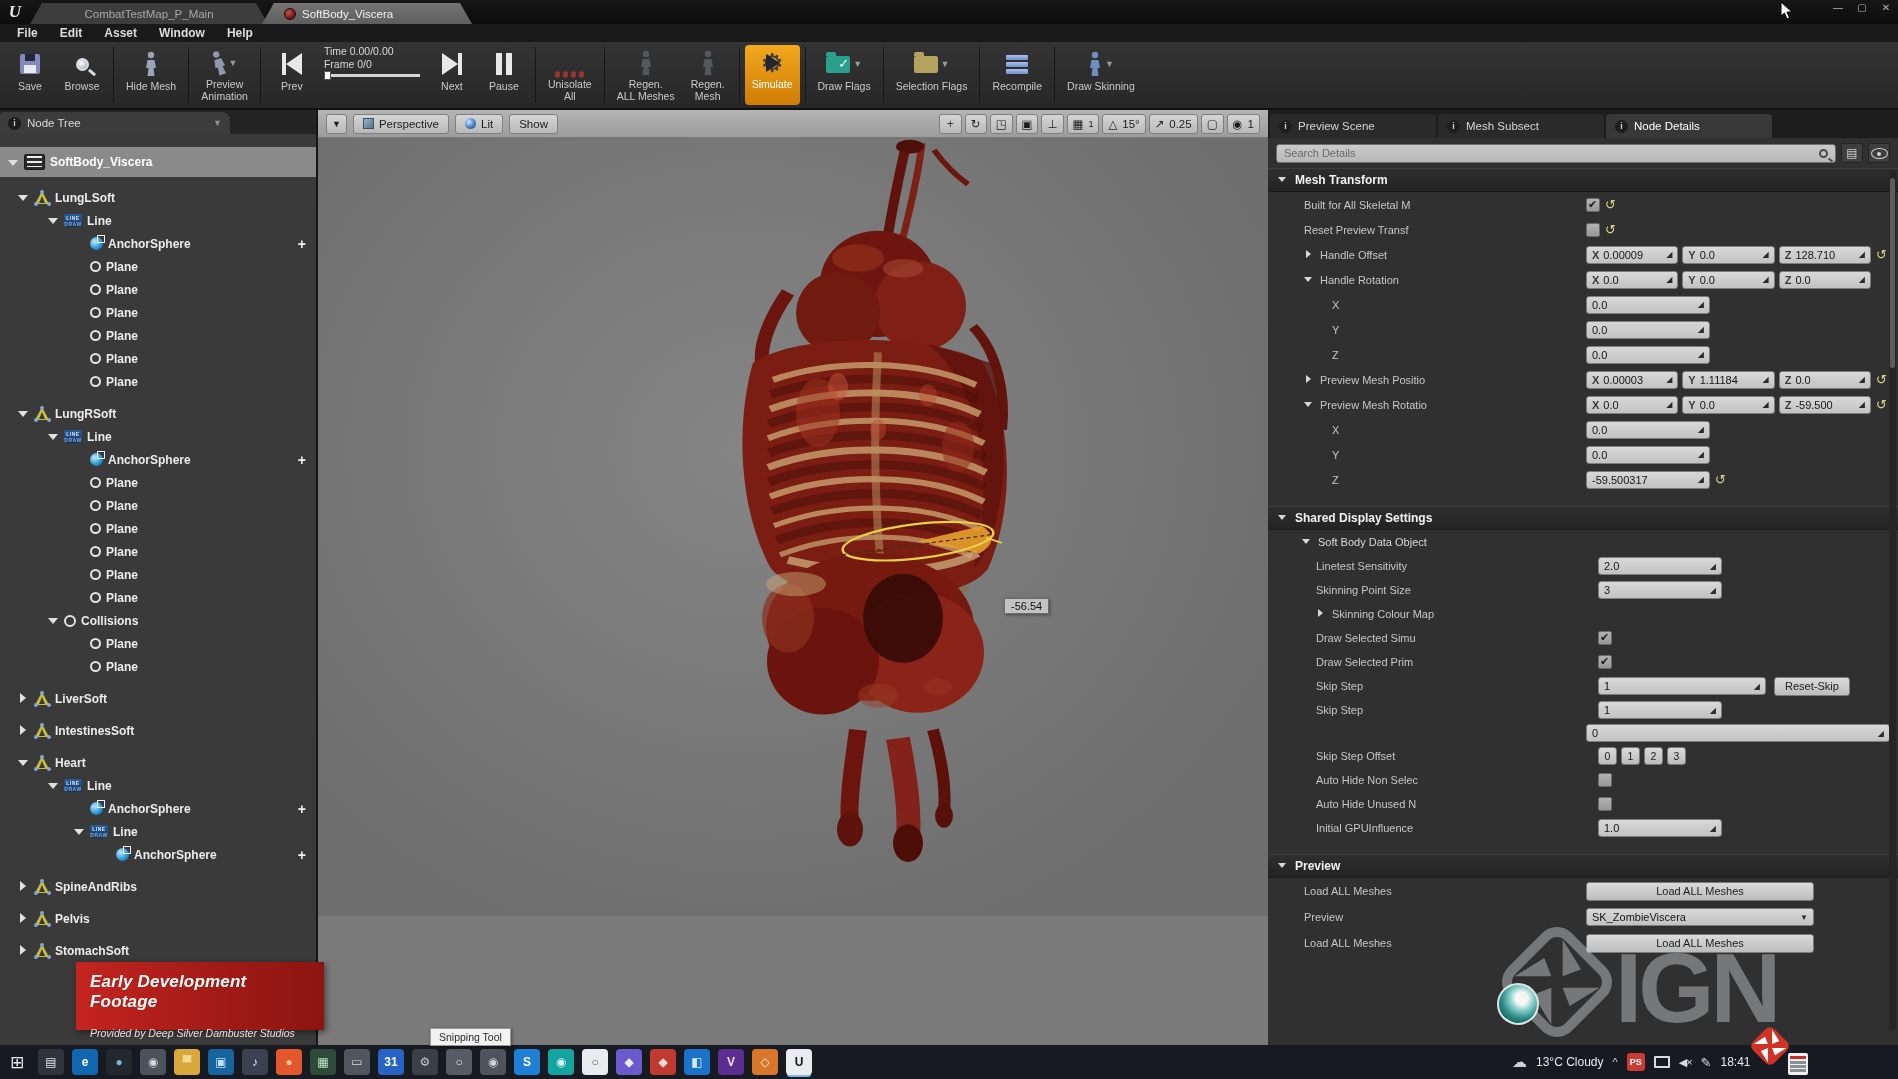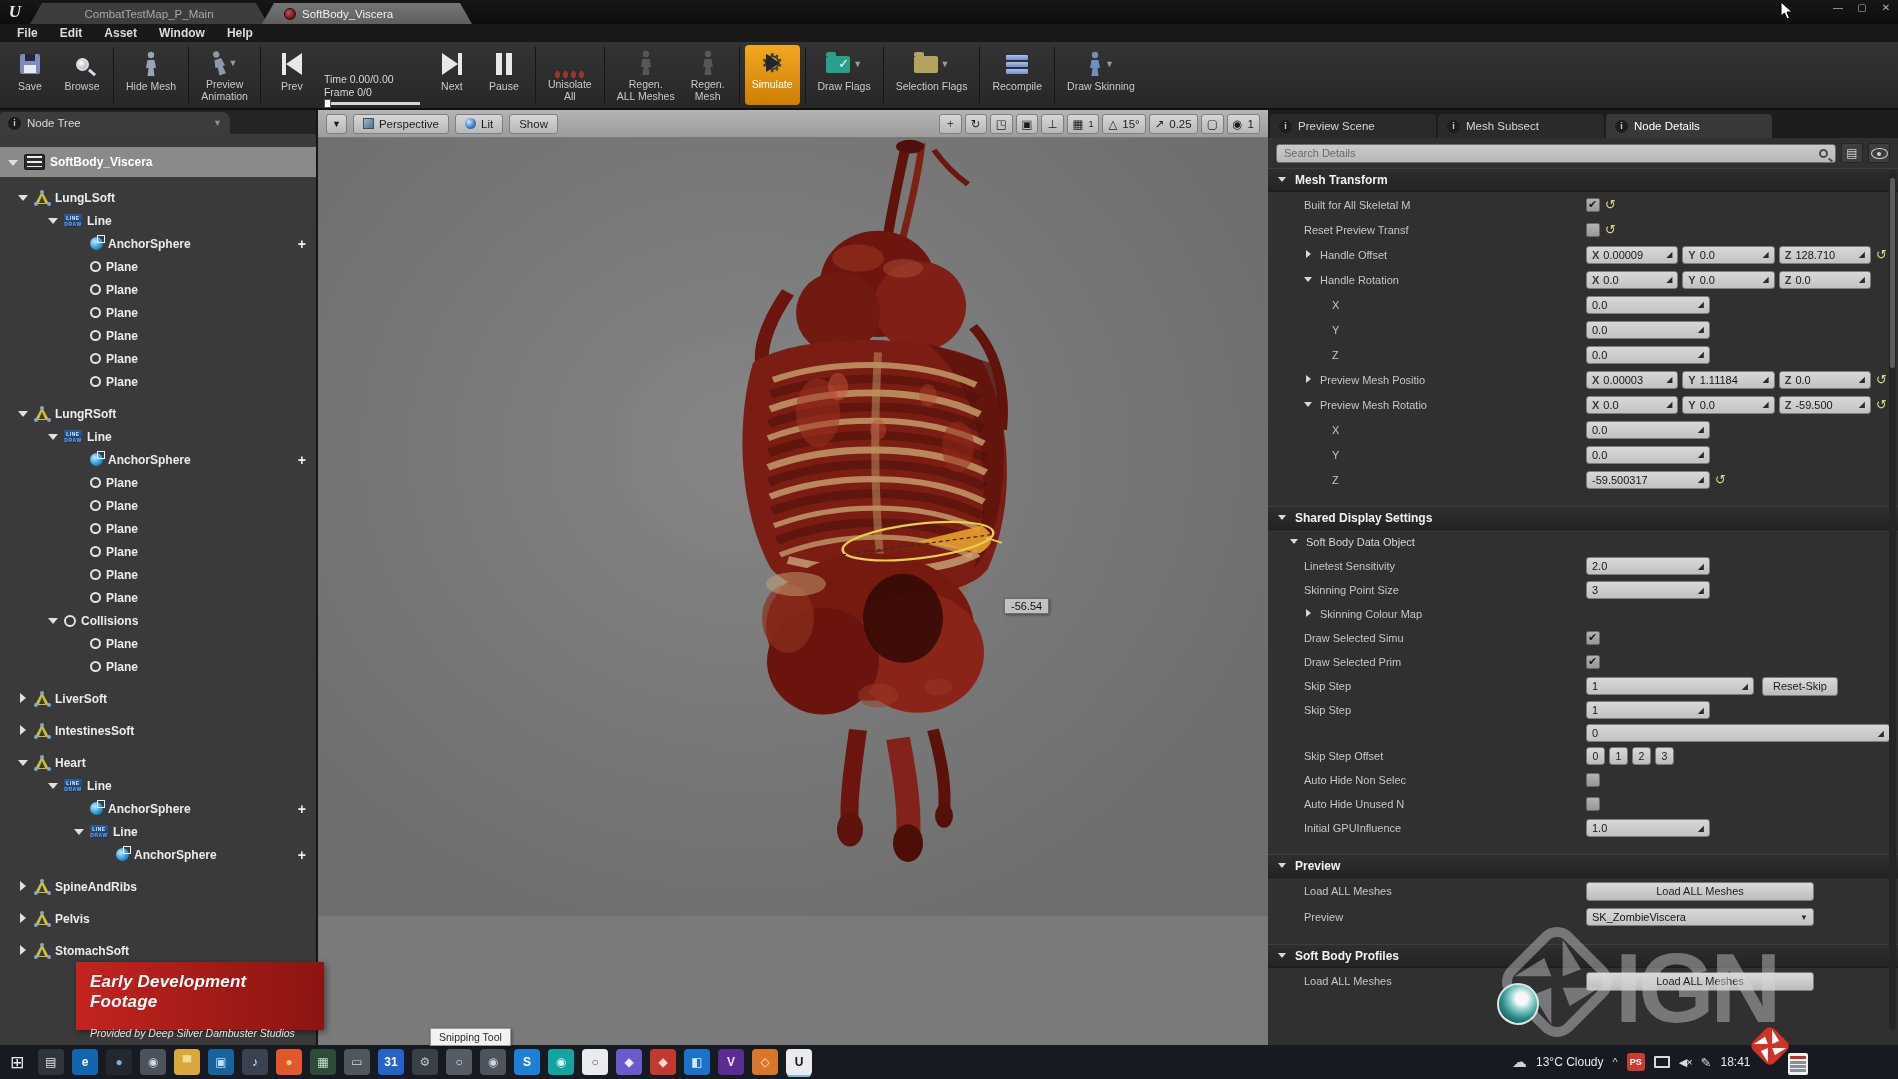--- a/index.html
+++ b/index.html
@@ -34,21 +34,21 @@
   .ico-floppy { width:20px; height:20px; background:#8289bd; border-radius:2px; position:relative; }
   .ico-floppy::before { content:""; position:absolute; left:5px; top:0; width:10px; height:7px; background:#23263c; }
   .ico-floppy::after { content:""; position:absolute; left:4px; bottom:1px; width:12px; height:8px; background:#e8eaf2; }
   .ico-mag { width:13px; height:13px; border:2.5px solid #d8dce4; border-radius:50%; position:relative; background:radial-gradient(circle at 35% 35%, #fff, #9aa0ae); }
   .ico-mag::after { content:""; position:absolute; left:10px; top:11px; width:8px; height:3px; background:#d8dce4; transform:rotate(40deg); }
   .tri-l { width:0; height:0; border-top:11px solid transparent; border-bottom:11px solid transparent; border-right:16px solid #e8e8e8; }
   .tri-r { width:0; height:0; border-top:11px solid transparent; border-bottom:11px solid transparent; border-left:16px solid #e8e8e8; }
   .bar { width:4px; height:22px; background:#e8e8e8; }
   .ico-pause { display:flex; gap:4px; }
   .ico-pause i { display:block; width:6px; height:22px; background:#e8e8e8; }
-  .timebox { display:flex; flex-direction:column; justify-content:flex-end; padding:0 6px; min-width:104px; }
+  .timebox { display:flex; flex-direction:column; justify-content:flex-start; padding:0 6px; min-width:104px; }
   .timebox .tline { font-size:10.5px; color:#d8d8d8; line-height:13px; }
   .slider { margin-top:3px; width:96px; height:3px; background:#d6d6d6; position:relative; }
   .slider .knob { position:absolute; left:0; top:-3px; width:7px; height:9px; background:#fff; border:1px solid #555; }
   .ico-dots { display:flex; gap:3px; align-items:flex-end; }
   .ico-dots i { width:5px; height:7px; border-radius:50%; background:#9c3434; }
   .ico-folder { width:24px; height:17px; border-radius:2px; position:relative; }
   .ico-folder::before { content:""; position:absolute; left:0; top:-4px; width:10px; height:4px; border-radius:2px 2px 0 0; background:inherit; }
   .f-green { background:#2aa08c; }
   .f-tan { background:#b3a35e; }
   .ico-folder .chk { position:absolute; right:1px; top:0; color:#f2fff9; font-size:13px; font-weight:bold; }
@@ -117,21 +117,21 @@
   .mag2::after { content:""; position:absolute; left:7px; top:8px; width:5px; height:2px; background:#4c4c4c; transform:rotate(40deg); }
   .sqbtn { width:22px; height:20px; background:#3e3e3e; border:1px solid #242424; border-radius:2px; color:#cfcfcf; font-size:12px; text-align:center; line-height:19px; flex:none; }
   .eye { width:17px; height:11px; border:1.5px solid #cfcfcf; border-radius:50%; position:relative; }
   .eye::after { content:""; position:absolute; left:5px; top:2.5px; width:4px; height:4px; border-radius:50%; background:#cfcfcf; }
   .sechead { height:24px; background:linear-gradient(#2e2e2e,#232323); border-top:1px solid #3e3e3e; border-bottom:1px solid #1c1c1c; display:flex; align-items:center; padding-left:10px; color:#f2f2f2; font-size:12px; font-weight:bold; gap:7px; }
   .sechead.mt14 { margin-top:14px; }
   .dexp { width:10px; height:10px; position:relative; flex:none; }
   .dexp.down::after { content:""; position:absolute; left:0; top:2px; border-left:4.5px solid transparent; border-right:4.5px solid transparent; border-top:5.5px solid #d8d8d8; }
   .dexp.right::after { content:""; position:absolute; left:2px; top:0; border-top:4.5px solid transparent; border-bottom:4.5px solid transparent; border-left:5.5px solid #d8d8d8; }
   .drow { height:25px; display:flex; align-items:center; padding-right:8px; }
-  .drow.h24 { height:24px; }
+  .drow.h24 { height:24px;margin-left:12px; }
   .dlabel { flex:0 0 318px; color:#c6c6c6; font-size:11px; padding-left:36px; display:flex; align-items:center; gap:6px; white-space:nowrap; overflow:hidden; }
   .dlabel.grp { padding-left:22px; color:#d8d8d8; }
   .dlabel.ind { padding-left:64px; }
   .nbox { height:18px; background:linear-gradient(#d8d8d8,#c2c2c2); border:1px solid #7e7e7e; border-radius:3px; color:#161616; font-size:11px; display:flex; align-items:center; padding:0 5px; gap:4px; overflow:hidden; width:124px; }
   .nbox .val { flex:1; white-space:nowrap; overflow:hidden; }
   .nbox .ax { font-weight:bold; color:#3a3a3a; }
   .nbox .spin { font-size:8px; color:#2b2b2b; flex:none; }
   .nbox.grow { flex:1; width:auto; }
   .vbox3 { flex:1; display:flex; gap:4px; }
   .vbox3 .nbox { flex:1; width:auto; }
@@ -1003,24 +1003,20 @@
       <span class="pbtn" style="width:228px" data-name="load-all-meshes-button">Load ALL Meshes</span>
     </div>
     <div class="drow" style="height:26px" data-name="property-row">
       <span class="dlabel">Preview</span>
       <span class="nbox" style="width:228px" data-name="preview-mesh-dropdown">
           <span class="val">SK_ZombieViscera</span>
           <span style="font-size:8px;color:#2b2b2b">▼</span>
         </span>
     </div>
 
-    <div class="sechead mt14" data-name="section-soft-body-profiles">
-        <span class="dexp down" data-name="expander-icon"></span>
-        <span>Soft Body Profiles</span>
-      </div>
     <div class="drow" style="height:26px" data-name="property-row">
       <span class="dlabel">Load ALL Meshes</span>
       <span class="pbtn" style="width:228px" data-name="load-all-meshes-button">Load ALL Meshes</span>
     </div>
 
     <div class="dscroll" data-name="scrollbar">
         <div class="thumb" data-name="scrollbar-thumb"></div>
       </div>
   </div>
 

